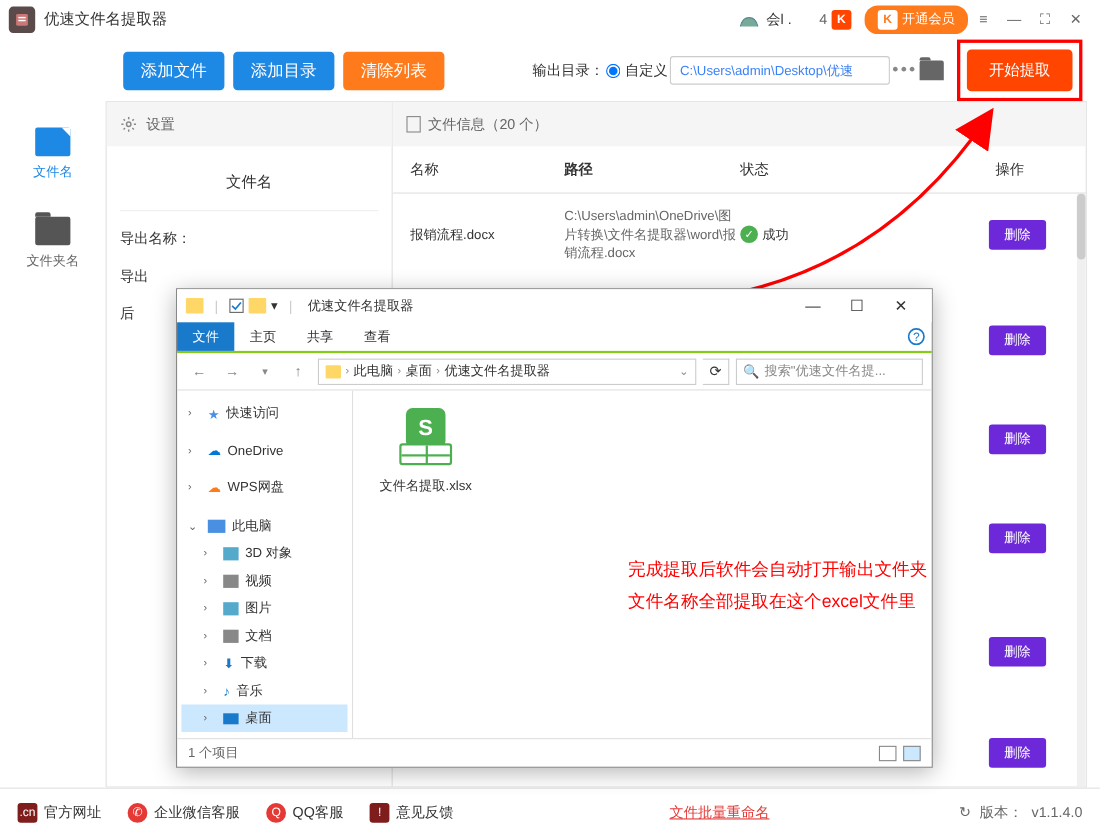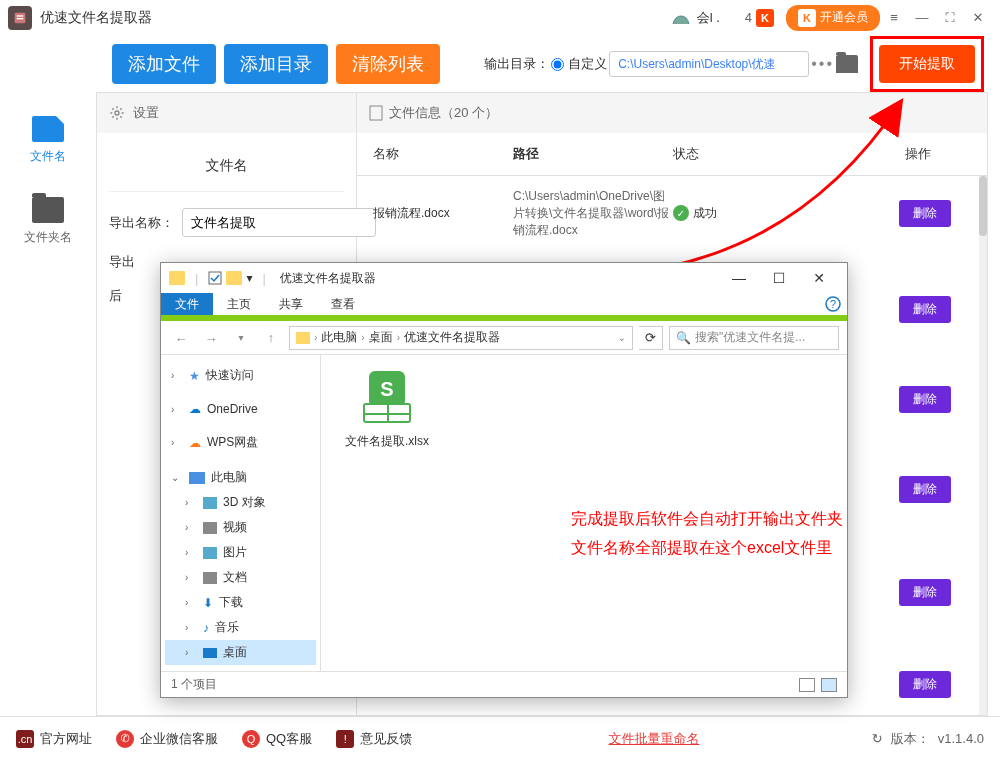--- a/index.html
+++ b/index.html
@@ -9,21 +9,21 @@
 .app-icon svg{width:16px;height:16px;}
 .app-title{flex:0 0 auto;font-size:14px;color:#333;}
 .titlebar-spacer{flex:1;}
 .user-info{display:flex;align-items:center;gap:6px;margin-right:25px;}
 .vip-badge{display:flex;align-items:center;gap:4px;margin-right:12px;color:#666;}
 .vip-num{font-size:13px;}
 .vip-icon{width:18px;height:18px;background:#ff4500;border-radius:3px;display:flex;align-items:center;justify-content:center;color:#fff;font-size:11px;font-weight:bold;}
 .vip-btn{background:#ff7a1a;color:#fff;padding:4px 12px;border-radius:12px;font-size:12px;display:flex;align-items:center;gap:4px;}
 .win-ctrl{width:28px;height:28px;display:flex;align-items:center;justify-content:center;color:#666;cursor:pointer;}
 .toolbar{height:56px;display:flex;align-items:center;padding:0 16px 0 112px;gap:0;}
-.btn{padding:8px 16px;border-radius:4px;font-size:18px;color:#fff;cursor:pointer;border:none;}
+.btn{padding:8px 16px;border-radius:4px;font-size:15px;color:#fff;cursor:pointer;border:none;}
 .btn-blue{background:#1e88e5;margin-right:8px;}
 .btn-orange{background:#ff7a1a;margin-right:8px;}
 .toolbar-spacer{flex:1;}
 .output-group{display:flex;align-items:center;gap:2px;}
 .output-label{color:#333;}
 .radio-opt{display:flex;align-items:center;gap:4px;}
 .radio-opt input{margin:0;}
 .path-input{width:200px;padding:5px 8px;border:1px solid #ccc;border-radius:3px;background:#fff;color:#3b82f6;font-size:12px;}
 .dots{color:#888;font-size:16px;letter-spacing:2px;}
 .folder-btn{width:22px;height:18px;background:#666;border-radius:2px 2px 0 0;position:relative;}
@@ -77,21 +77,21 @@
 .foot-right{display:flex;align-items:center;gap:8px;color:#666;}
 
 .explorer{position:absolute;left:160px;top:262px;width:688px;height:436px;background:#fff;border:1px solid #888;box-shadow:0 4px 20px rgba(0,0,0,0.3);display:flex;flex-direction:column;z-index:50;}
 .ex-title{height:30px;display:flex;align-items:center;padding:0 8px;background:#fff;}
 .ex-title-icons{display:flex;align-items:center;gap:4px;}
 .ex-folder-icon{width:16px;height:14px;background:#ffd766;border-radius:1px;}
 .ex-sep{color:#ccc;margin:0 6px;}
 .ex-title-text{margin-left:8px;font-size:12px;}
 .ex-win-ctrl{margin-left:auto;display:flex;}
 .ex-win-btn{width:40px;height:28px;display:flex;align-items:center;justify-content:center;font-size:14px;cursor:pointer;}
-.ex-tabs{height:28px;display:flex;align-items:stretch;border-bottom:6px solid #84cc16;}
+.ex-tabs{height:28px;display:flex;align-items:stretch;border-bottom:2px solid #84cc16;}
 .ex-tab{padding:0 14px;display:flex;align-items:center;font-size:12px;cursor:pointer;}
 .ex-tab.active{background:#1979ca;color:#fff;}
 .ex-help{margin-left:auto;width:28px;display:flex;align-items:center;justify-content:center;color:#1979ca;}
 .ex-addr{height:34px;display:flex;align-items:center;padding:0 8px;gap:6px;border-bottom:1px solid #e0e0e0;}
 .ex-nav-btn{width:24px;height:24px;display:flex;align-items:center;justify-content:center;color:#888;cursor:pointer;}
 .ex-path{flex:1;border:1px solid #ccc;height:24px;display:flex;align-items:center;padding:0 6px;font-size:12px;gap:4px;}
 .ex-chev{color:#888;font-size:10px;}
 .ex-refresh{width:24px;height:24px;border:1px solid #ccc;border-left:none;display:flex;align-items:center;justify-content:center;}
 .ex-search{width:170px;height:24px;border:1px solid #ccc;padding:0 6px;font-size:12px;color:#888;display:flex;align-items:center;gap:4px;}
 .ex-body{flex:1;display:flex;overflow:hidden;}
@@ -189,21 +189,20 @@
         <svg class="gear" viewBox="0 0 24 24">
             <circle cx="12" cy="12" r="3" fill="none" stroke="#888" stroke-width="2"></circle>
             <path d="M12 2v3M12 19v3M2 12h3M19 12h3M5 5l2 2M17 17l2 2M5 19l2-2M17 7l2-2" stroke="#888" stroke-width="2"></path>
           </svg>
         <span>设置</span>
       </div>
       <div class="settings-body">
         <div class="section-title">文件名</div>
         <div class="form-row">
           <span class="form-label">导出名称：</span>
-          <input class="form-input" value="文件名提取" style="">
         </div>
         <div class="form-row">
           <span class="form-label">导出</span>
         </div>
         <div class="form-row">
           <span class="form-label">后</span>
         </div>
       </div>
     </div>
 

